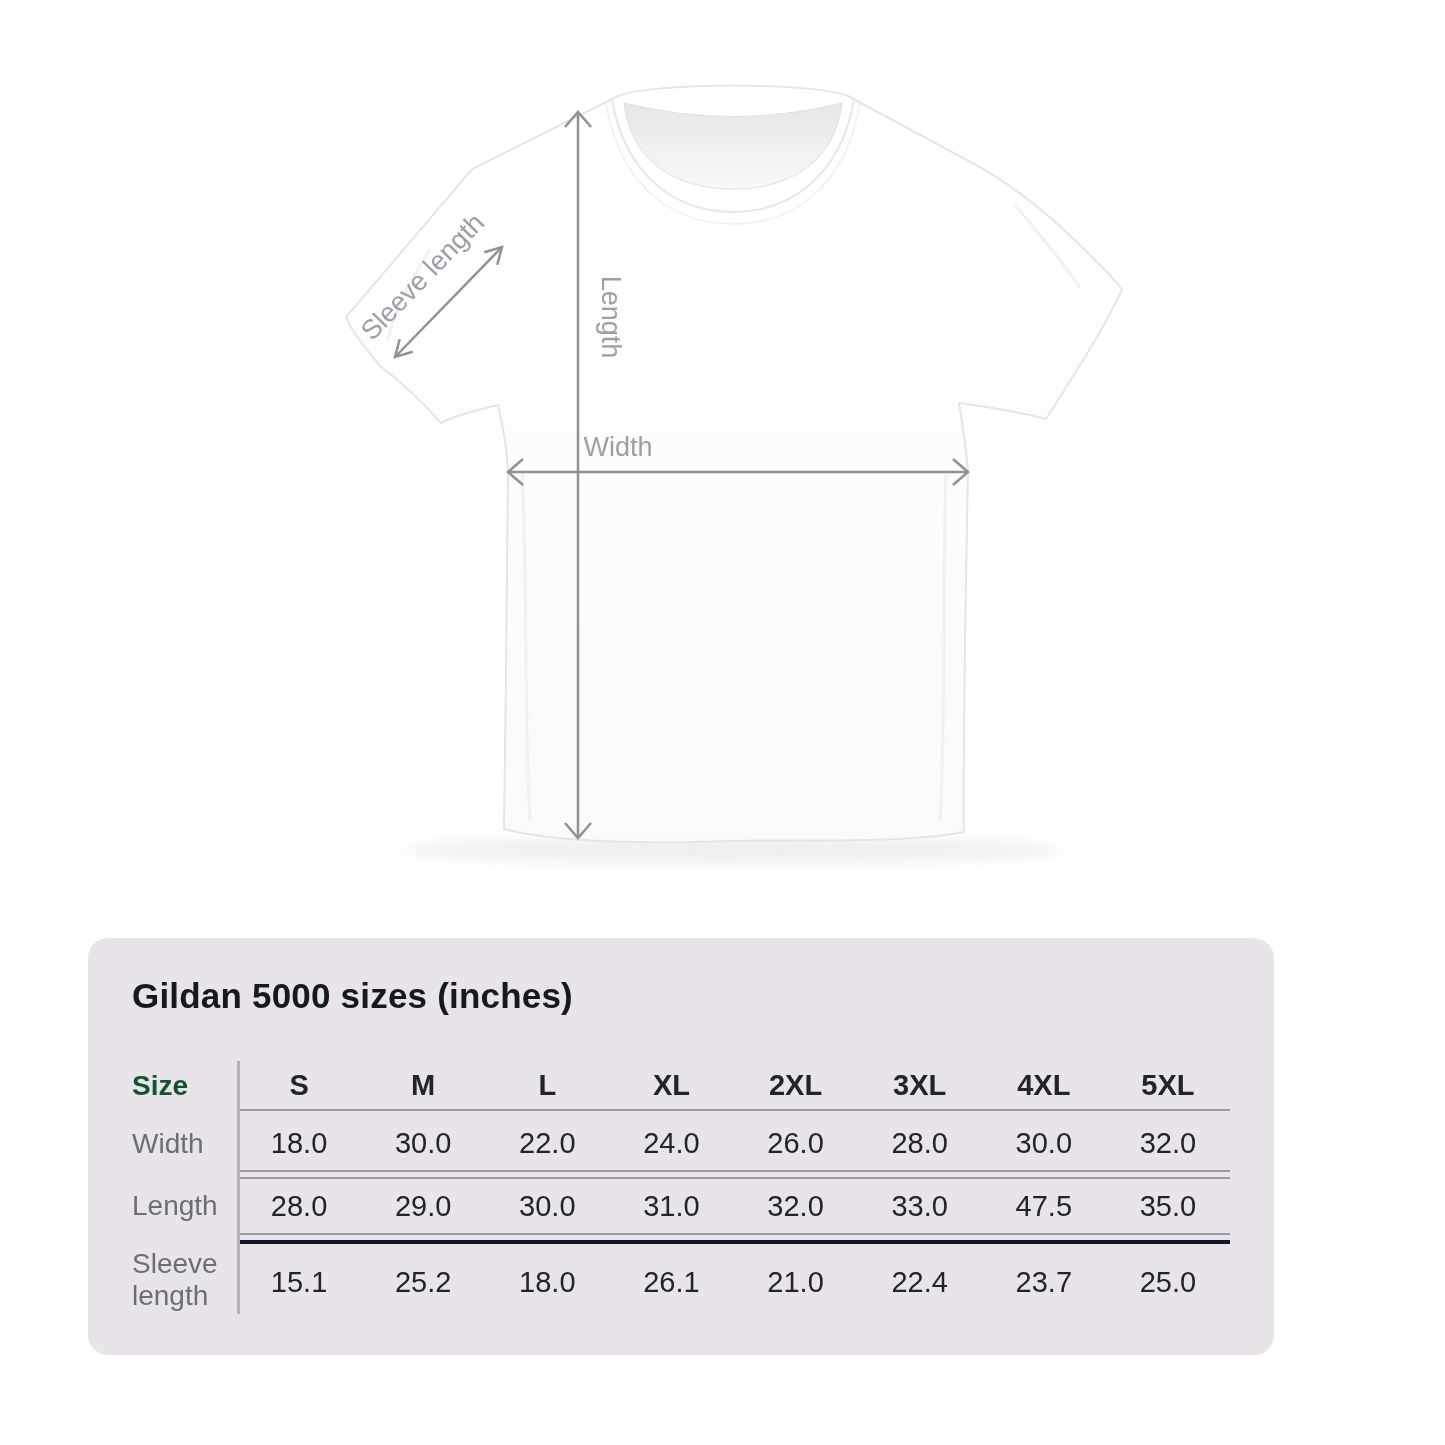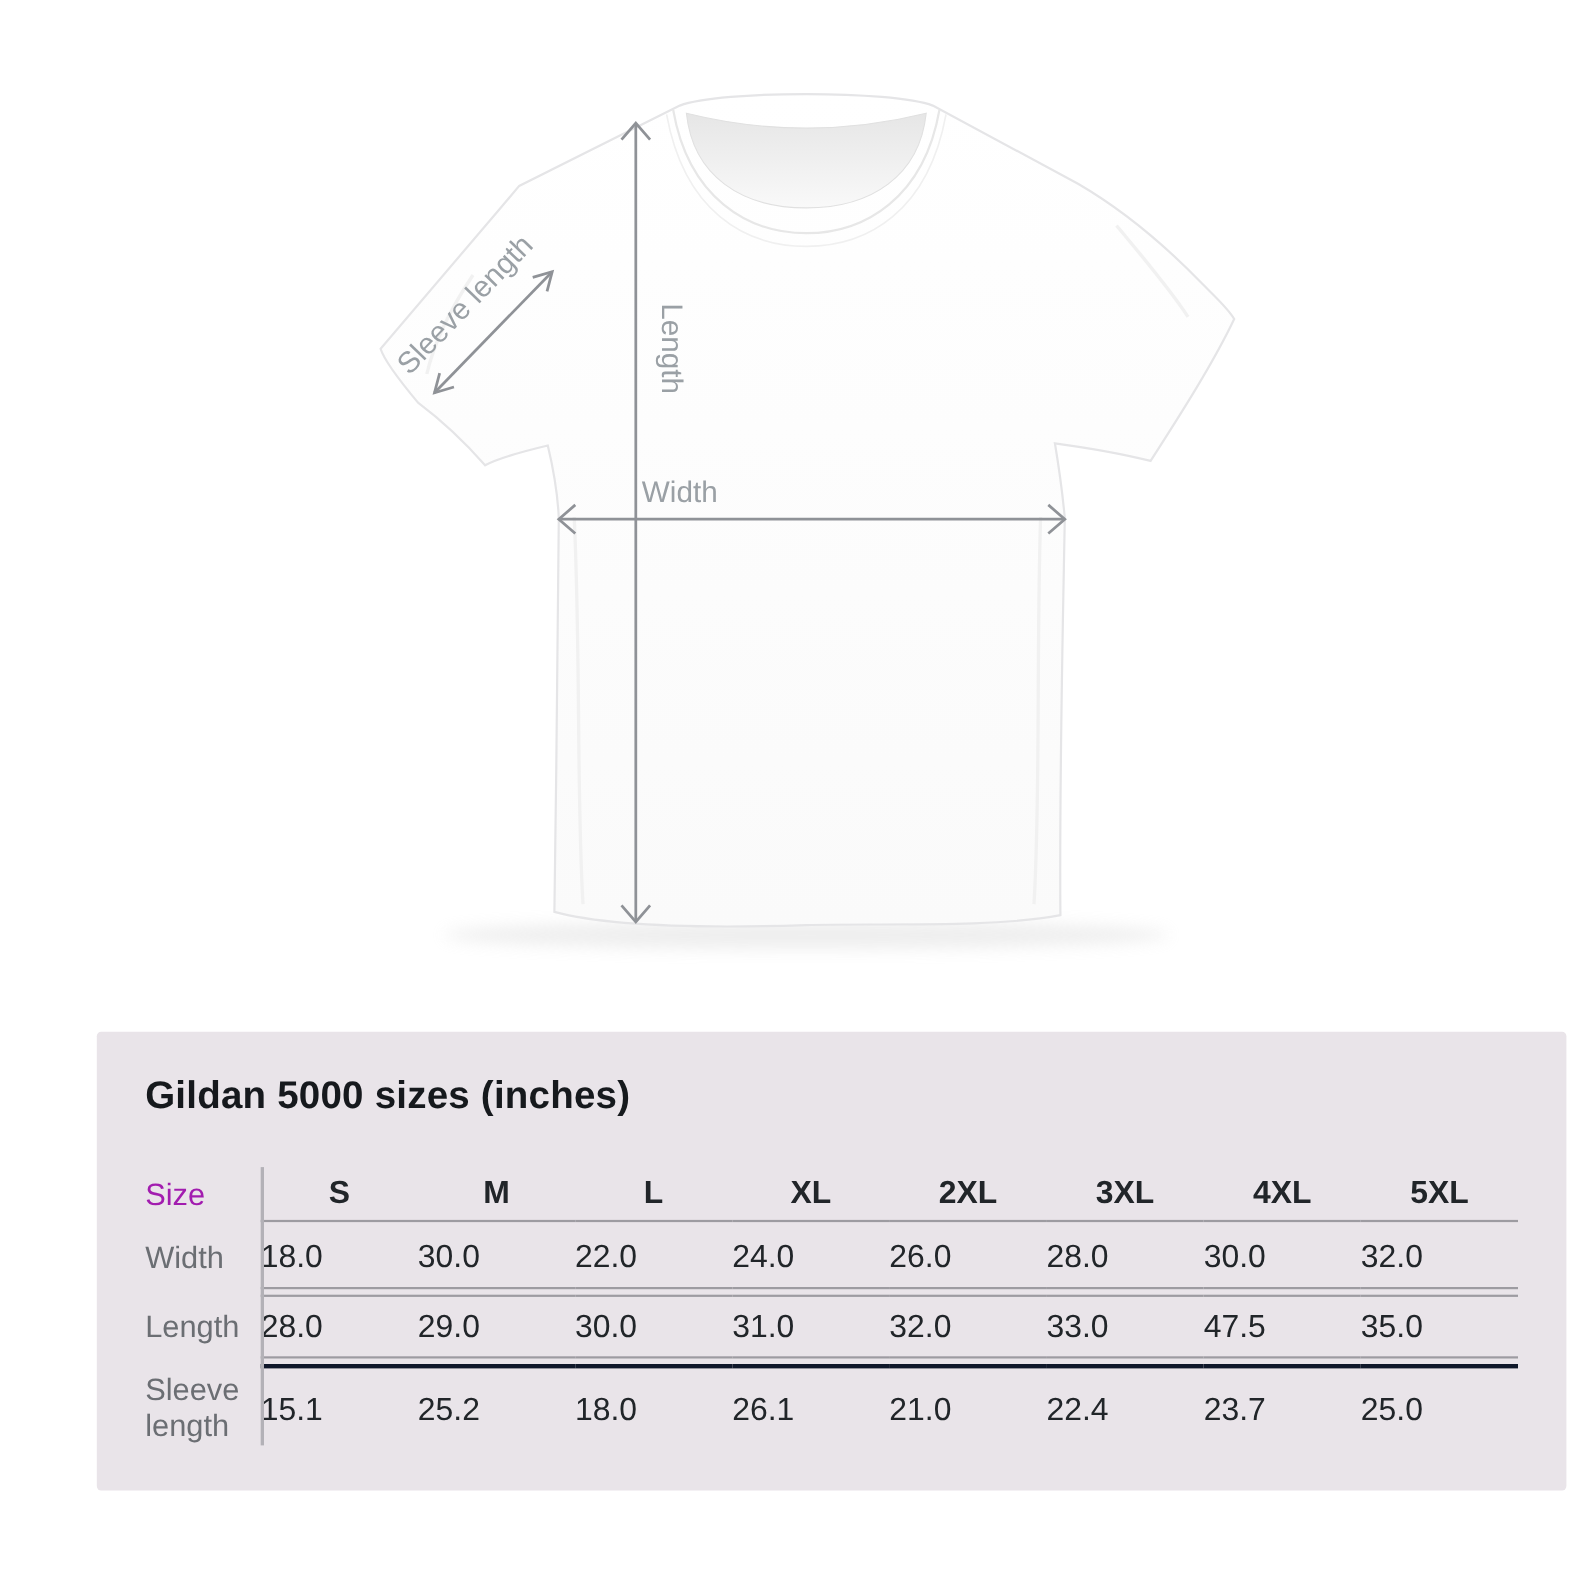--- a/index.html
+++ b/index.html
@@ -10,24 +10,24 @@
     background: #ffffff;
     overflow: hidden;
     font-family: "Liberation Sans", sans-serif;
   }
   .diagram { position: absolute; top: 0; left: 0; }
 
   .card {
     position: absolute;
     left: 88px;
     top: 938px;
-    width: 1336px;
+    width: 1186px;
     height: 417px;
     background: #e9e4e9;
-    border-radius: 4px;
+    border-radius: 20px;
     box-sizing: border-box;
     padding: 38px 44px 0 44px;
   }
   .card-title {
     font-size: 35px;
     font-weight: 700;
     color: #16191d;
     letter-spacing: 0.2px;
     margin: 0 0 40px 0;
   }
@@ -49,26 +49,26 @@
   col.c-label { width: 105px; }
   th, td { padding: 0; font-size: 29px; color: #212529; vertical-align: middle; }
   thead th {
     height: 48px;
     font-weight: 700;
     text-align: center;
     border-bottom: 2px solid #9d9ba1;
   }
   thead th.corner {
     text-align: left;
-    font-weight: 400;
-    color: #a21caf;
+    font-weight: 700;
+    color: #14532d;
     font-size: 28px;
     border-bottom: none;
   }
-  tbody td { height: 54px; }
+  tbody td { height: 54px; text-align: center; }
   tbody td.rowlabel {
     text-align: left;
     color: #6b6e73;
     font-size: 28px;
     line-height: 1.15;
   }
   tbody tr.r0 td:not(.rowlabel) { border-bottom: 2px solid #9d9ba1; }
   tbody tr.r1 td:not(.rowlabel) { border-top: 2px solid #9d9ba1; border-bottom: 2px solid #9d9ba1; }
   tbody tr.r2 td:not(.rowlabel) { border-top: 4px solid #0f172a; }
   tbody tr.r2 td { height: 76px; }

